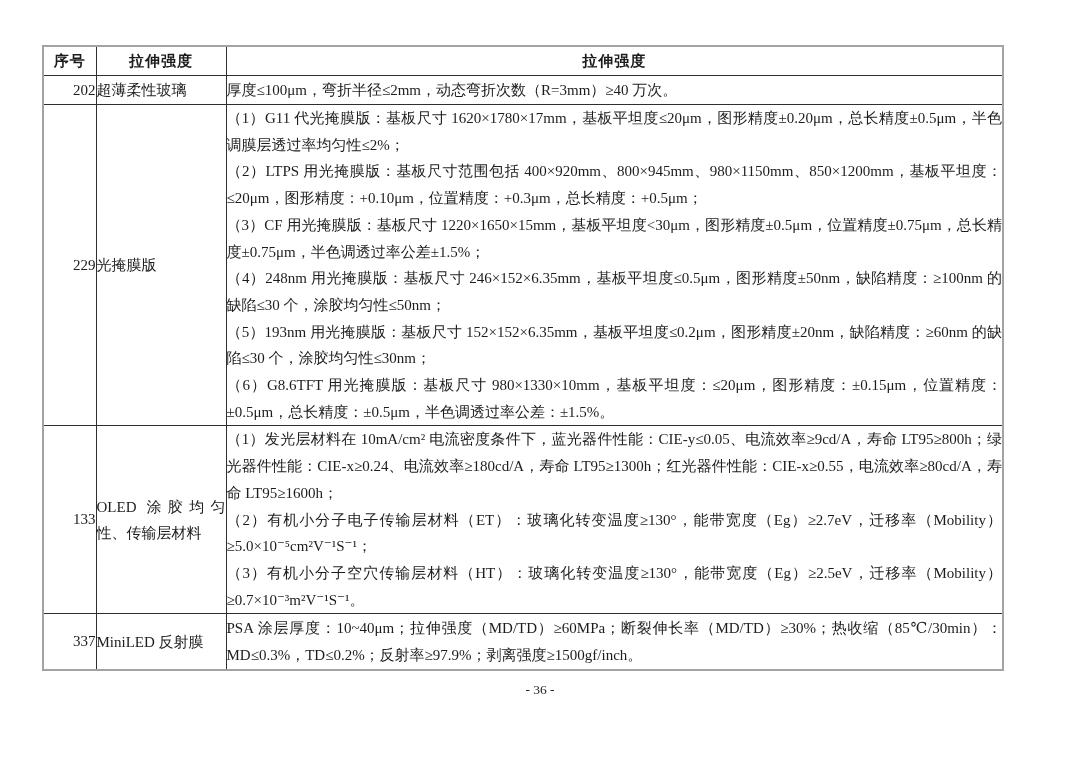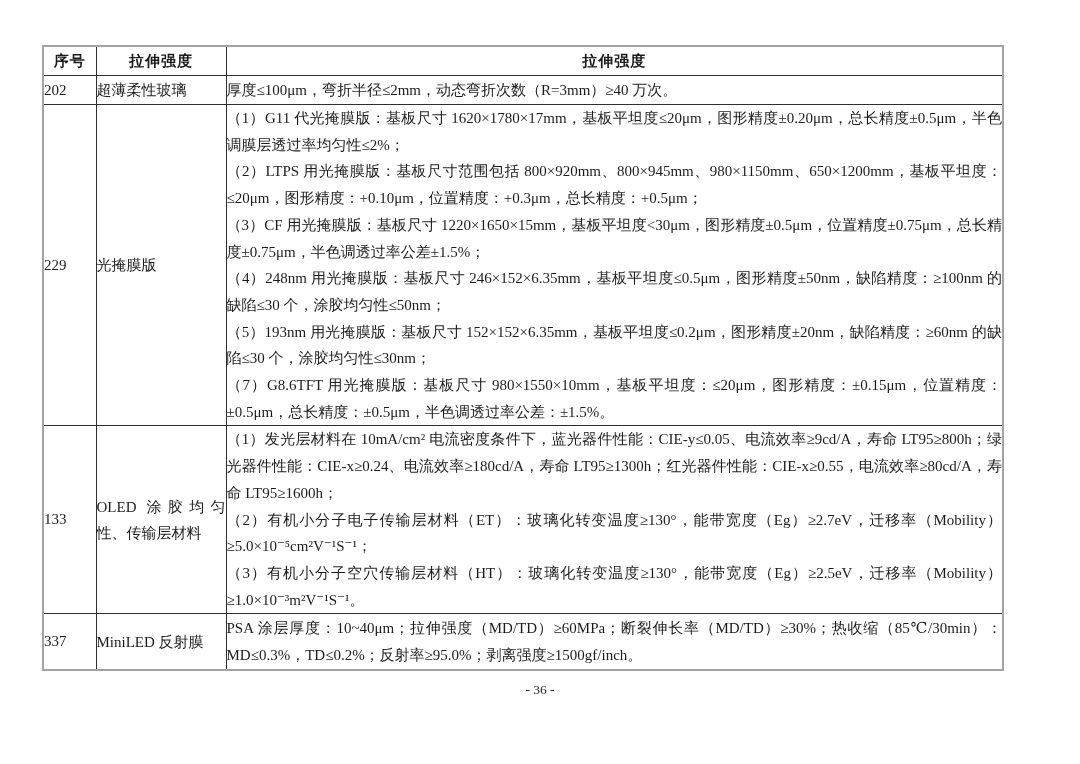--- a/index.html
+++ b/index.html
@@ -35,21 +35,21 @@
   col.c-name{width:130px;}
   col.c-req{width:777px;}
   th.hd{
     font-weight:bold;
     text-align:center;
     height:28px;
     font-size:15px;
     letter-spacing:1px;
   }
   td.no{
-    text-align:left;
+    text-align:right;
     font-family:"Liberation Serif","DejaVu Serif",serif;
   }
   td.name{
     padding:2px 7px;
     line-height:26px;
     text-align:justify;
     margin-left:17px;
   }
   td.req{
     padding:2px 9px 2px 9px;
@@ -98,42 +98,42 @@
       <td class="req">
         <p>厚度≤100μm，弯折半径≤2mm，动态弯折次数（R=3mm）≥40 万次。</p>
       </td>
     </tr>
 
     <tr class="r203">
       <td class="no">229</td>
       <td class="name">光掩膜版</td>
       <td class="req">
         <p>（1）G11 代光掩膜版：基板尺寸 1620×1780×17mm，基板平坦度≤20μm，图形精度±0.20μm，总长精度±0.5μm，半色调膜层透过率均匀性≤2%；</p>
-        <p>（2）LTPS 用光掩膜版：基板尺寸范围包括 800×920mm、800×945mm、980×1150mm、650×1200mm，基板平坦度：≤20μm，图形精度：+0.10μm，位置精度：+0.3μm，总长精度：+0.5μm；</p>
+        <p>（2）LTPS 用光掩膜版：基板尺寸范围包括 400×920mm、800×945mm、980×1150mm、850×1200mm，基板平坦度：≤20μm，图形精度：+0.10μm，位置精度：+0.3μm，总长精度：+0.5μm；</p>
         <p>（3）CF 用光掩膜版：基板尺寸 1220×1650×15mm，基板平坦度&lt;30μm，图形精度±0.5μm，位置精度±0.75μm，总长精度±0.75μm，半色调透过率公差±1.5%；</p>
         <p>（4）248nm 用光掩膜版：基板尺寸 246×152×6.35mm，基板平坦度≤0.5μm，图形精度±50nm，缺陷精度：≥100nm 的缺陷≤30 个，涂胶均匀性≤50nm；</p>
         <p>（5）193nm 用光掩膜版：基板尺寸 152×152×6.35mm，基板平坦度≤0.2μm，图形精度±20nm，缺陷精度：≥60nm 的缺陷≤30 个，涂胶均匀性≤30nm；</p>
-        <p>（7）G8.6TFT 用光掩膜版：基板尺寸 980×1550×10mm，基板平坦度：≤20μm，图形精度：±0.15μm，位置精度：±0.5μm，总长精度：±0.5μm，半色调透过率公差：±1.5%。</p>
+        <p>（6）G8.6TFT 用光掩膜版：基板尺寸 980×1330×10mm，基板平坦度：≤20μm，图形精度：±0.15μm，位置精度：±0.5μm，总长精度：±0.5μm，半色调透过率公差：±1.5%。</p>
       </td>
     </tr>
 
     <tr class="r204">
       <td class="no">133</td>
       <td class="name">OLED 涂胶均匀性、传输层材料</td>
       <td class="req">
         <p>（1）发光层材料在 10mA/cm² 电流密度条件下，蓝光器件性能：CIE-y≤0.05、电流效率≥9cd/A，寿命 LT95≥800h；绿光器件性能：CIE-x≥0.24、电流效率≥180cd/A，寿命 LT95≥1300h；红光器件性能：CIE-x≥0.55，电流效率≥80cd/A，寿命 LT95≥1600h；</p>
         <p>（2）有机小分子电子传输层材料（ET）：玻璃化转变温度≥130°，能带宽度（Eg）≥2.7eV，迁移率（Mobility）≥5.0×10⁻⁵cm²V⁻¹S⁻¹；</p>
-        <p>（3）有机小分子空穴传输层材料（HT）：玻璃化转变温度≥130°，能带宽度（Eg）≥2.5eV，迁移率（Mobility）≥1.0×10⁻³m²V⁻¹S⁻¹。</p>
+        <p>（3）有机小分子空穴传输层材料（HT）：玻璃化转变温度≥130°，能带宽度（Eg）≥2.5eV，迁移率（Mobility）≥0.7×10⁻³m²V⁻¹S⁻¹。</p>
       </td>
     </tr>
 
     <tr class="r205">
       <td class="no">337</td>
       <td class="name">MiniLED 反射膜</td>
       <td class="req">
-        <p>PSA 涂层厚度：10~40μm；拉伸强度（MD/TD）≥60MPa；断裂伸长率（MD/TD）≥30%；热收缩（85℃/30min）：MD≤0.3%，TD≤0.2%；反射率≥95.0%；剥离强度≥1500gf/inch。</p>
+        <p>PSA 涂层厚度：10~40μm；拉伸强度（MD/TD）≥60MPa；断裂伸长率（MD/TD）≥30%；热收缩（85℃/30min）：MD≤0.3%，TD≤0.2%；反射率≥97.9%；剥离强度≥1500gf/inch。</p>
       </td>
     </tr>
   </tbody>
     </table>
 
   <div class="footer">- 36 -</div>
 </div>
 
 </body></html>

